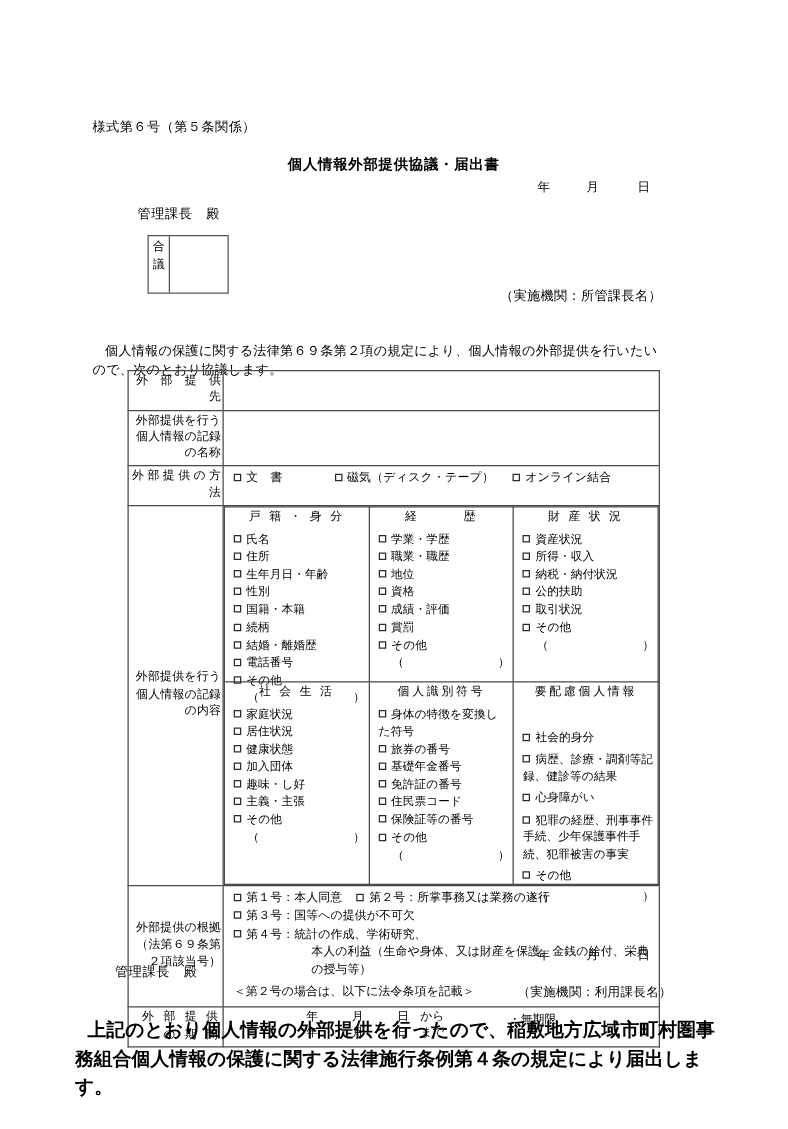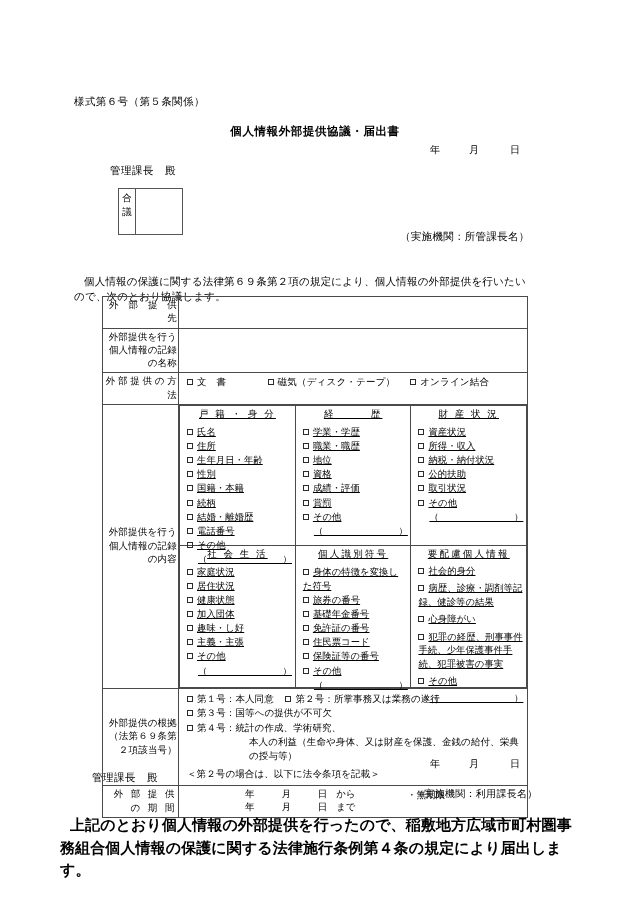--- a/index.html
+++ b/index.html
@@ -140,21 +140,21 @@
   .cb {
     display: inline-block;
     width: 6px; height: 6px;
     border: 1px solid #2c2c2c;
     box-sizing: border-box;
     margin-right: 4px;
     vertical-align: 0px;
   }
 
   
-  td.content-wrap { padding: 0 !important; border: 1px solid #4a4a4a; text-decoration: underline; }
+  td.content-wrap { padding: 0 !important; border: 1px solid #4a4a4a; }
   table.grid {
     width: 100%;
     border-collapse: collapse;
     table-layout: fixed;
   }
   table.grid td { border: 1px solid #4a4a4a; padding: 0; }
   table.grid td.c1 { width: 33.4%; }
   table.grid td.c2 { width: 33.3%; margin-left: 36px; }
   table.grid td.c3 { width: 33.3%; }
   .cat-head {
@@ -171,21 +171,21 @@
     letter-spacing: 0.1px;
   }
   .cat-body .item { white-space: nowrap; }
   .cat-body .item.wrap { white-space: normal; }
   .cat-body .paren {
     padding-left: 11px;
     white-space: nowrap;
   }
   .g1 .cat-body { height: 122px; box-sizing: border-box; }
   .g2 .cat-body { height: 124px; box-sizing: border-box; }
-  .g2.sens .cat-body { line-height: 1.45; }
+  .g2.sens .cat-body { line-height: 1.45; margin-top: 20px; }
   .g2.sens .item { margin-bottom: 4px; }
 
   
   .basis-cell {
     padding: 3px 0 4px 8px !important;
     line-height: 1.52;
     font-size: 9.4px;
     letter-spacing: 0.1px;
   }
   .basis-cell .b1 { display: inline-block; width: 96px; }

